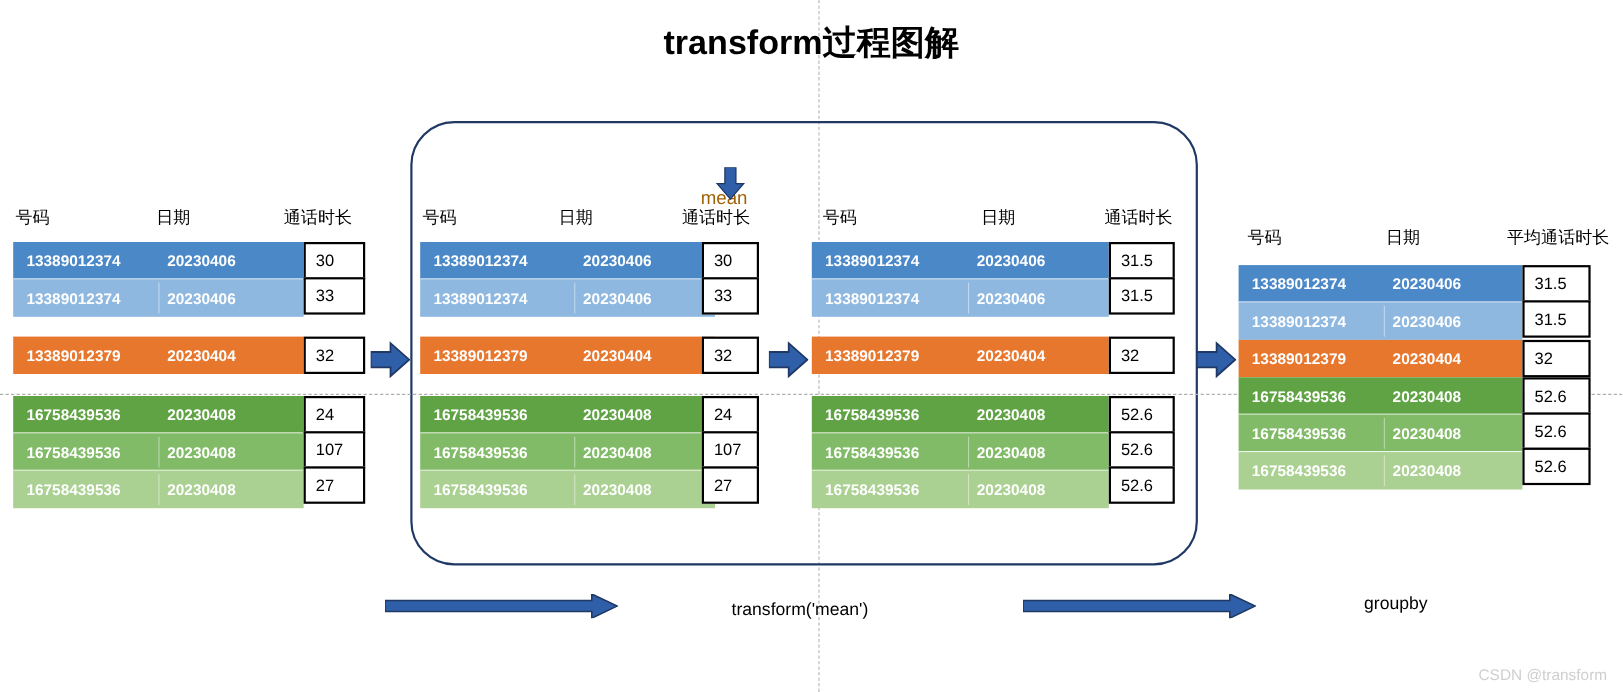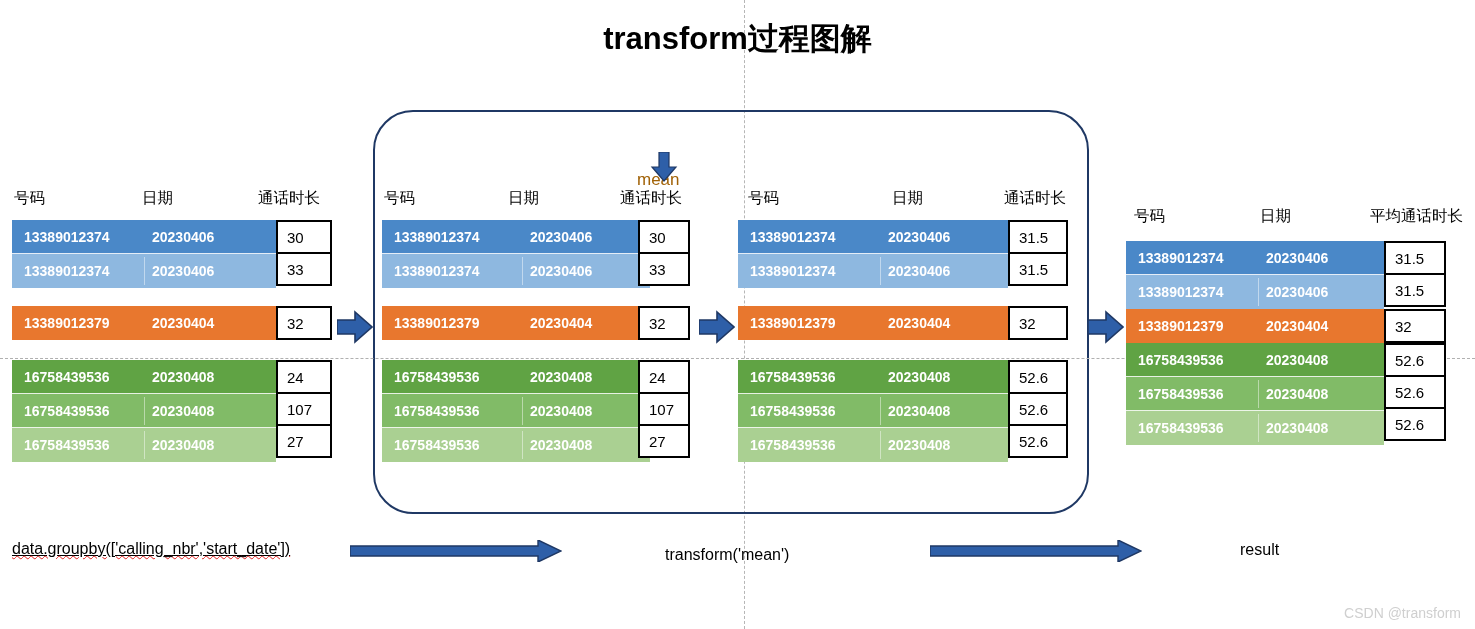--- a/index.html
+++ b/index.html
@@ -423,34 +423,31 @@
     <svg width="36" height="34" viewBox="0 0 36 34">
       <polygon points="0,10 18,10 18,2 35,17 18,32 18,24 0,24" fill="#2E5FA8" stroke="#1F3864" stroke-width="1.6"></polygon>
     </svg>
   </div>
   <div class="barrow" style="left:1088px; top:310px;">
     <svg width="36" height="34" viewBox="0 0 36 34">
       <polygon points="0,10 18,10 18,2 35,17 18,32 18,24 0,24" fill="#2E5FA8" stroke="#1F3864" stroke-width="1.6"></polygon>
     </svg>
   </div>
 
-  <div class="caption code" style="left:12px; top:540px;">
-    <span class="squiggle">data.groupby(['calling_nbr','start_date'])</span>
-  </div>
 
   <div class="longarrow" style="left:350px; top:540px;">
     <svg width="212" height="22" viewBox="0 0 212 22">
       <polygon points="0,6 188,6 188,0 211,11 188,22 188,16 0,16" fill="#2E5FA8" stroke="#1F3864" stroke-width="1.4"></polygon>
     </svg>
   </div>
 
   <div class="caption" style="left:665px; top:546px;">transform('mean')</div>
 
   <div class="longarrow" style="left:930px; top:540px;">
     <svg width="212" height="22" viewBox="0 0 212 22">
       <polygon points="0,6 188,6 188,0 211,11 188,22 188,16 0,16" fill="#2E5FA8" stroke="#1F3864" stroke-width="1.4"></polygon>
     </svg>
   </div>
 
-  <div class="caption" style="left:1240px; top:541px;">result</div>
+  <div class="caption" style="left:1240px; top:541px;">groupby</div>
 
   <div class="watermark">CSDN @transform</div>
 </div>
 
 </body></html>

